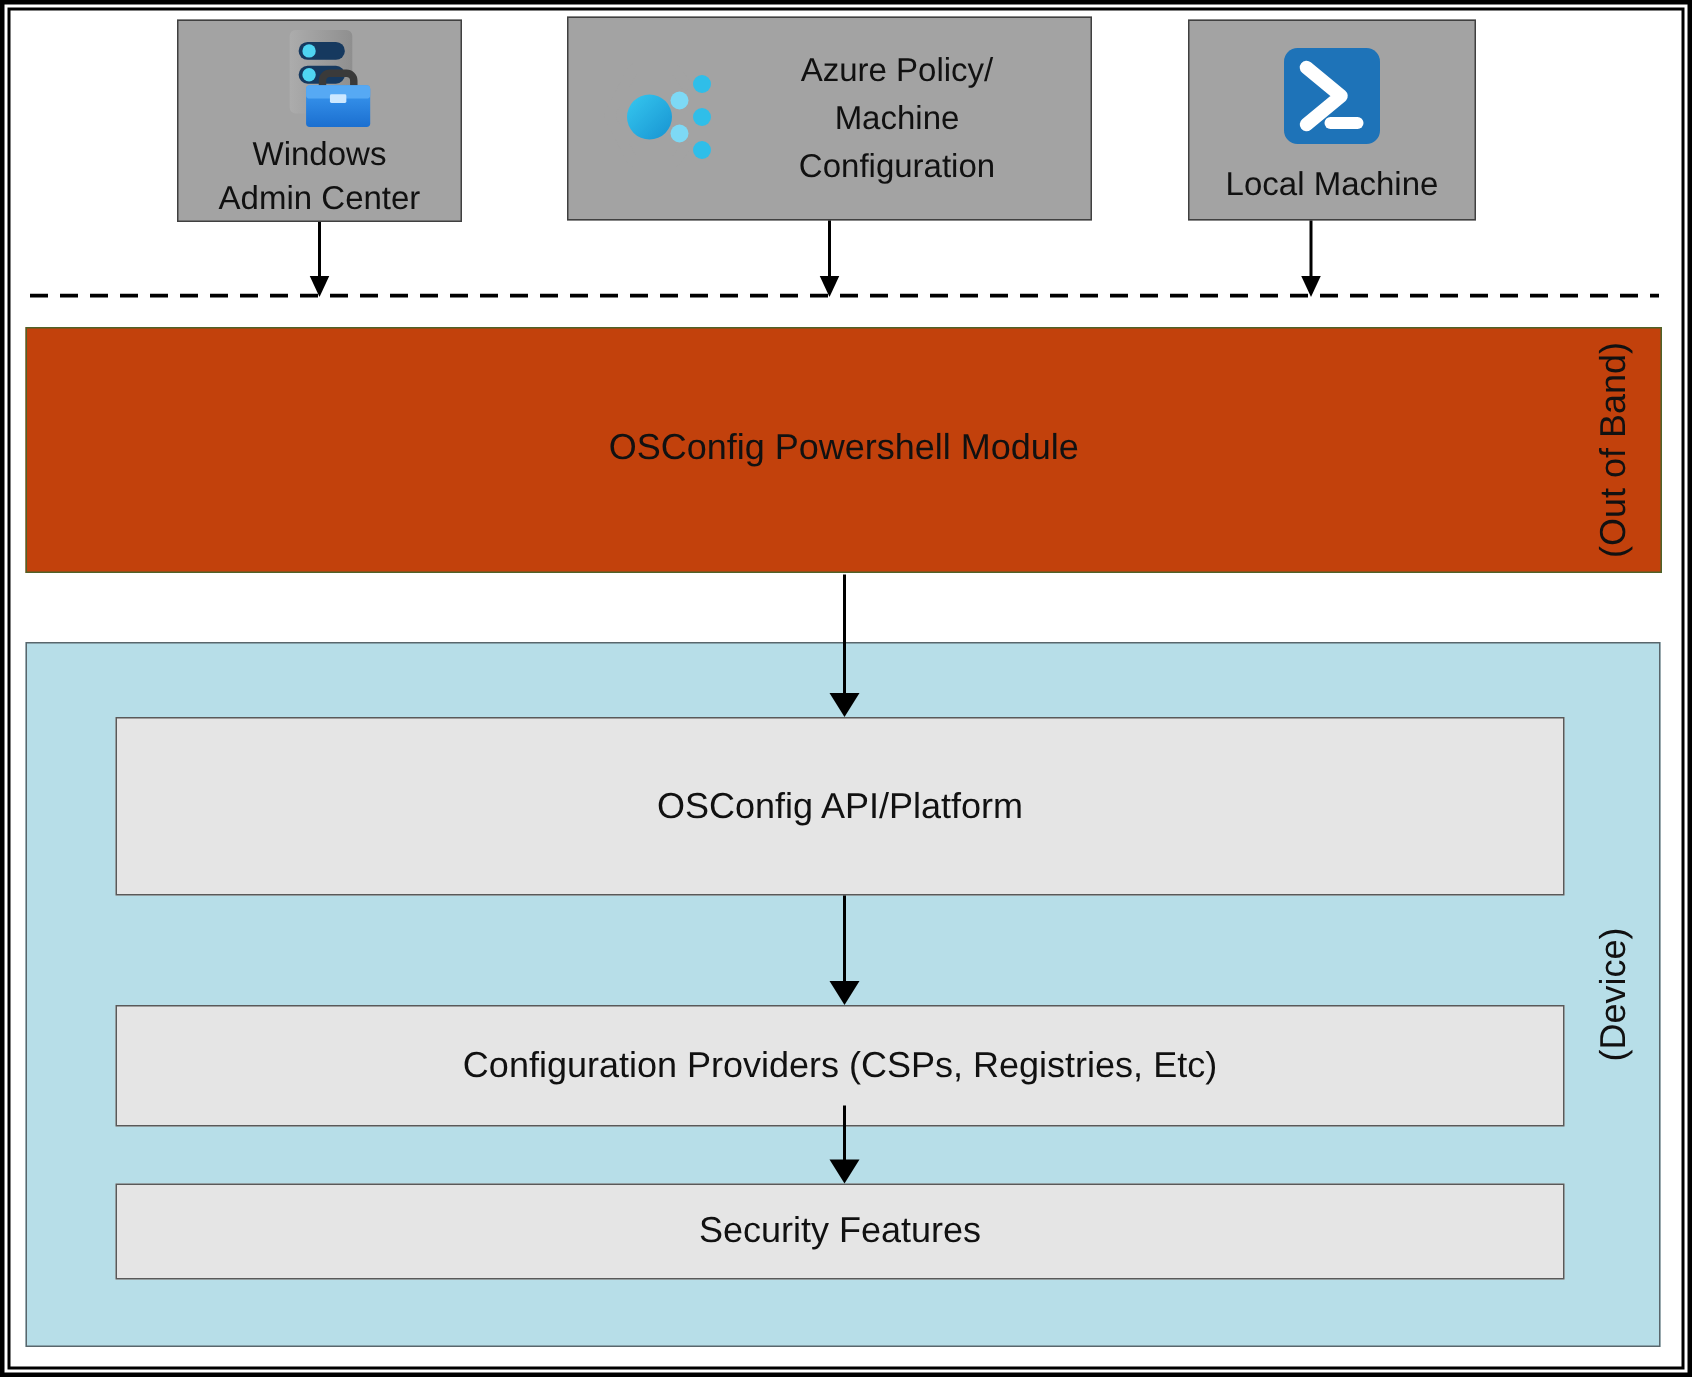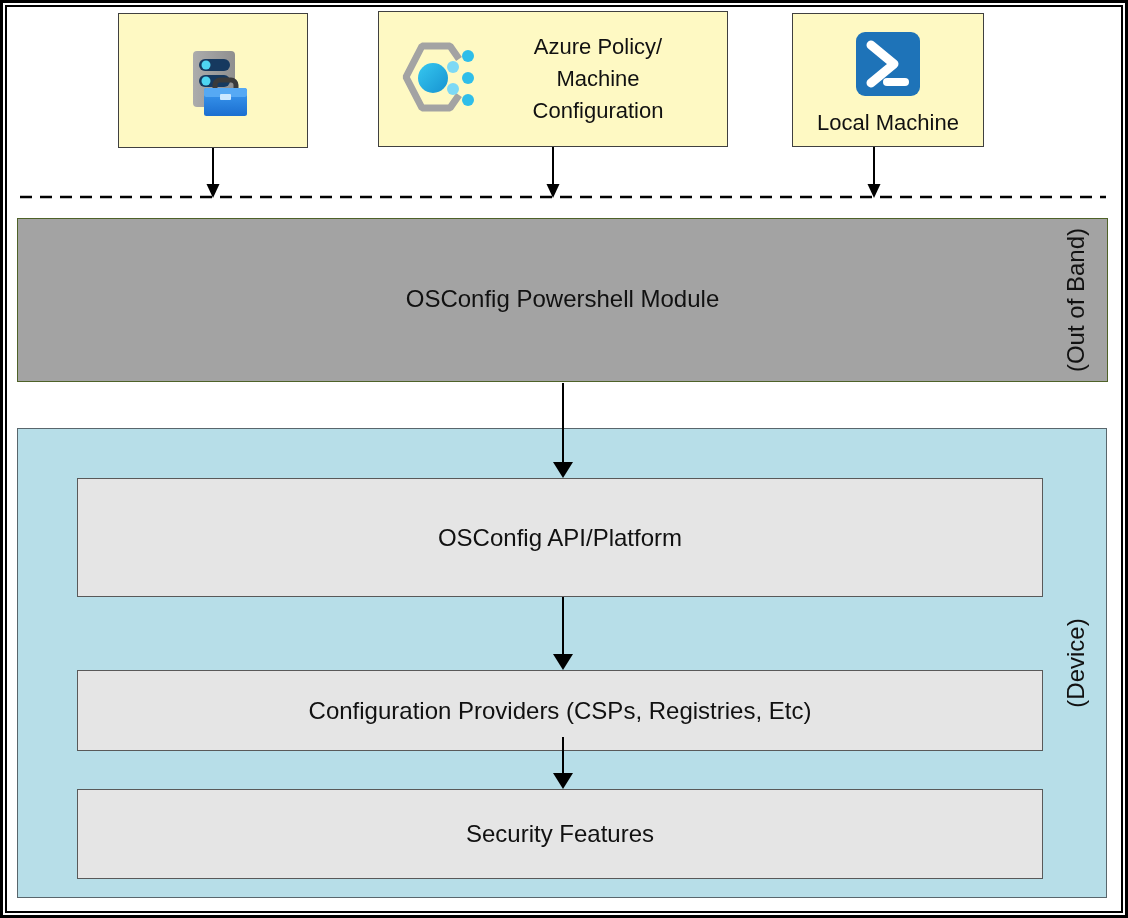--- a/index.html
+++ b/index.html
@@ -30,21 +30,21 @@
   
   .overlay {
     position: absolute; left: 0; top: 0;
     width: 1128px; height: 918px;
     z-index: 10; pointer-events: none;
   }
 
   
   .tool-box {
     position: absolute;
-    background: #fef9c3;
+    background: #a3a3a3;
     border: 1px solid #404040;
     display: flex;
     align-items: center;
     justify-content: center;
     z-index: 3;
   }
   #box-wac   { left: 118px; top: 13px; width: 190px; height: 135px; flex-direction: column; padding-top: 6px; }
   #box-azure { left: 378px; top: 11px; width: 350px; height: 136px; flex-direction: row; padding: 0 10px 0 16px; }
   #box-local { left: 792px; top: 13px; width: 192px; height: 134px; flex-direction: column; padding-top: 10px; }
 
@@ -59,21 +59,21 @@
   #box-wac .tool-label { margin-top: 2px; }
   #box-local .tool-label { margin-top: 12px; }
 
   .icon-svg { display: block; }
 
   
   .green-band {
     position: absolute;
     left: 17px; top: 218px;
     width: 1091px; height: 164px;
-    background: #a3a3a3;
+    background: #c2410c;
     border: 1px solid #4F6228;
     z-index: 2;
   }
   .band-label {
     position: absolute;
     left: 0; right: 0; top: 50%;
     transform: translateY(-54%);
     text-align: center;
     font-size: 24px;
     color: #111111;
@@ -98,21 +98,21 @@
     border: 1px solid #595959;
     display: flex;
     align-items: center;
     justify-content: center;
     font-size: 24px;
     color: #111111;
     z-index: 4;
   }
   #layer-api      { top: 478px; height: 119px; }
   #layer-config   { top: 670px; height: 81px; }
-  #layer-security { top: 789px; height: 90px; }
+  #layer-security { top: 789px; height: 64px; }
 
   
   .side-label {
     position: absolute;
     font-size: 24px;
     color: #111111;
     white-space: nowrap;
     transform: translate(-50%, -50%) rotate(-90deg);
     z-index: 6;
   }
@@ -172,20 +172,22 @@
       <rect x="17" y="0" width="42" height="56" rx="4" fill="url(#srvGrad)"></rect>
       <rect x="23" y="8" width="31" height="12" rx="6" fill="#16395F"></rect>
       <circle cx="30" cy="14" r="4.5" fill="#4FD5F2"></circle>
       <rect x="23" y="24" width="31" height="12" rx="6" fill="#16395F"></rect>
       <circle cx="30" cy="30" r="4.5" fill="#4FD5F2"></circle>
       <rect x="39" y="29" width="21" height="14" rx="5" fill="none" stroke="#3A3A3A" stroke-width="5"></rect>
       <rect x="28" y="37" width="43" height="28" rx="2.5" fill="url(#tbGrad)"></rect>
       <rect x="28" y="37" width="43" height="9" rx="2.5" fill="#56A9F4"></rect>
       <rect x="44" y="43" width="11" height="6" rx="1" fill="#CDE8FF"></rect>
     </svg>
+    <div class="tool-label">Windows
+Admin Center</div>
   </div>
 
   <div class="tool-box" id="box-azure">
     <svg class="icon-svg" width="84" height="84" viewBox="0 0 84 84" xmlns="http://www.w3.org/2000/svg">
       <defs>
         <linearGradient id="azGrad" x1="0" y1="0" x2="1" y2="1">
           <stop offset="0" stop-color="#36C8F0"></stop>
             <stop offset="1" stop-color="#1793D1"></stop>
         </linearGradient>
       </defs>

